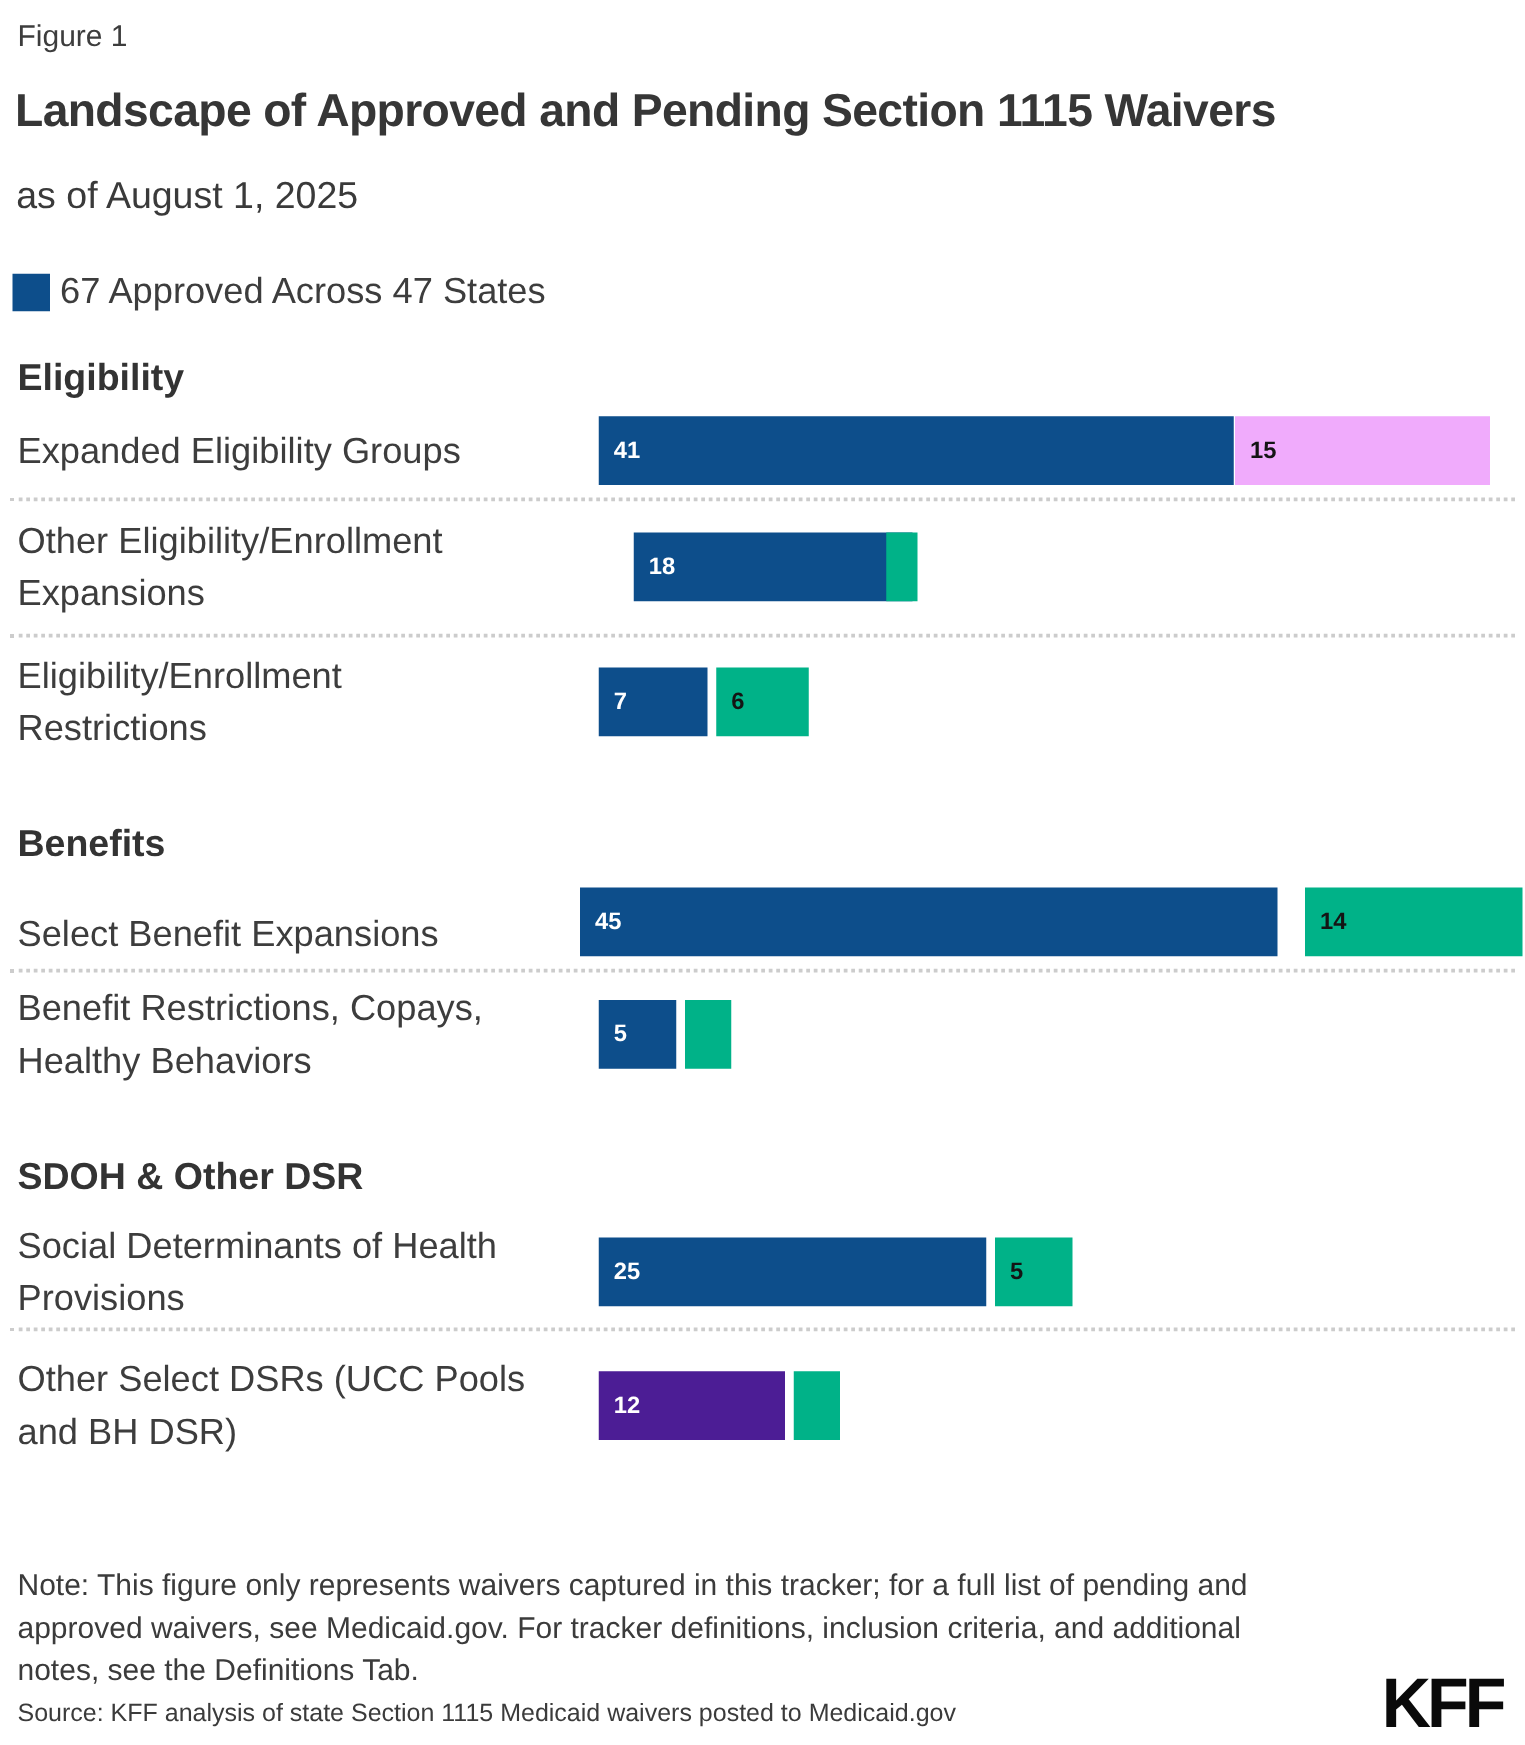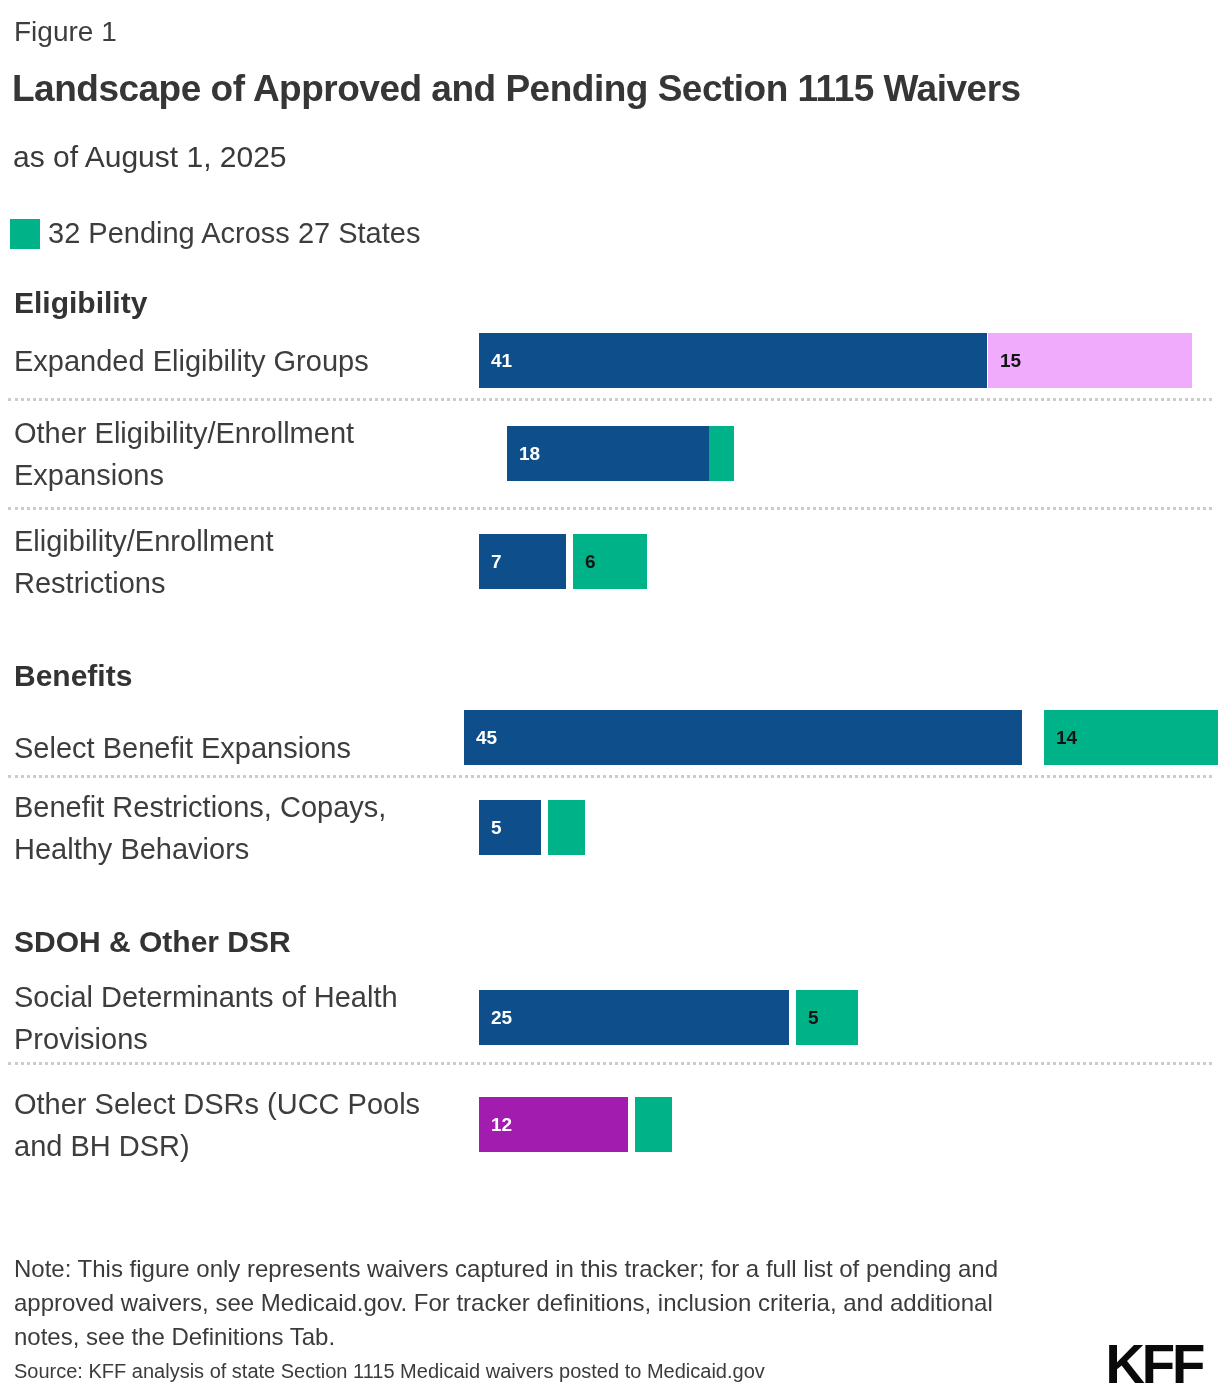--- a/index.html
+++ b/index.html
@@ -2,21 +2,21 @@
 <html><head>
 <meta charset="utf-8">
 <style>
   html,body{margin:0;padding:0;background:#ffffff;}
   body{
     width:1220px;height:1396px;position:relative;overflow:hidden;
     font-family:"Liberation Sans","DejaVu Sans",sans-serif;
     -webkit-font-smoothing:antialiased;
   }
   .abs{position:absolute;}
-  .figure-label{left:14px;top:16px;font-size:28px;color:#3d3d3d;}
+  .figure-label{left:14px;top:16px;font-size:24px;color:#3d3d3d;}
   .chart-title{left:12px;top:68px;font-size:37px;font-weight:700;color:#363636;letter-spacing:-0.5px;}
   .chart-subtitle{left:13px;top:140px;font-size:30px;color:#3a3a3a;}
   .legend{left:10px;top:217px;display:flex;align-items:center;gap:26px;}
   .legend-item{display:flex;align-items:center;gap:8px;}
   .legend-swatch{width:30px;height:30px;flex:0 0 auto;}
   .legend-label{font-size:29px;color:#3d3d3d;white-space:nowrap;}
   .section-header{left:14px;font-size:30px;font-weight:700;color:#333333;}
   .row-label{
     left:14px;width:458px;font-size:29px;line-height:42px;color:#3d3d3d;
     white-space:pre-line;transform:translateY(-50%);
@@ -38,22 +38,22 @@
 </style>
 </head>
 <body>
 
 <div class="abs figure-label">Figure 1</div>
 <h1 class="abs chart-title" style="margin:0;">Landscape of Approved and Pending Section 1115 Waivers</h1>
 <div class="abs chart-subtitle">as of August 1, 2025</div>
 
 <div class="abs legend">
   <div class="legend-item">
-    <span class="legend-swatch" style="background: rgb(0, 178, 136);"></span>
-    <span class="legend-label">32 Pending Across 27 States</span>
+    <span class="legend-swatch" style="background: rgb(13, 78, 139);"></span>
+    <span class="legend-label">67 Approved Across 47 States</span>
   </div>
 </div>
 
 <div id="chart">
     <div class="abs section-header" style="top: 286px;">Eligibility</div>
     <div class="abs row-label" style="top: 360.5px;">Expanded Eligibility Groups</div>
     <div class="abs bar bar-approved" style="top: 333px; left: 479px; width: 508px; background: rgb(13, 78, 139);">
       <span class="bar-value">41</span>
     </div>
     <div class="abs bar bar-pending" style="top: 333px; left: 988px; width: 204px; background: #f0abfc;">
@@ -91,21 +91,21 @@
     <div class="abs row-label" style="top: 1017.5px;">Social Determinants of Health
 Provisions</div>
     <div class="abs bar bar-approved" style="top: 990px; left: 479px; width: 310px; background: rgb(13, 78, 139);">
       <span class="bar-value">25</span>
     </div>
     <div class="abs bar bar-pending" style="top: 990px; left: 796px; width: 62px; background: rgb(0, 178, 136);">
       <span class="bar-value">5</span>
     </div>
     <div class="abs row-label" style="top: 1124.5px;">Other Select DSRs (UCC Pools
 and BH DSR)</div>
-    <div class="abs bar bar-approved" style="top: 1097px; left: 479px; width: 149px; background: #a21caf;">
+    <div class="abs bar bar-approved" style="top: 1097px; left: 479px; width: 149px; background: #4c1d95;">
       <span class="bar-value">12</span>
     </div>
     <div class="abs bar bar-pending" style="top: 1097px; left: 635px; width: 37px; background: rgb(0, 178, 136);"></div>
     <div class="abs divider" style="top: 398px;"></div>
     <div class="abs divider" style="top: 507px;"></div>
     <div class="abs divider" style="top: 775px;"></div>
     <div class="abs divider" style="top: 1062px;"></div>
   </div>
 
 <div class="abs footer-note">Note: This figure only represents waivers captured in this tracker; for a full list of pending and

